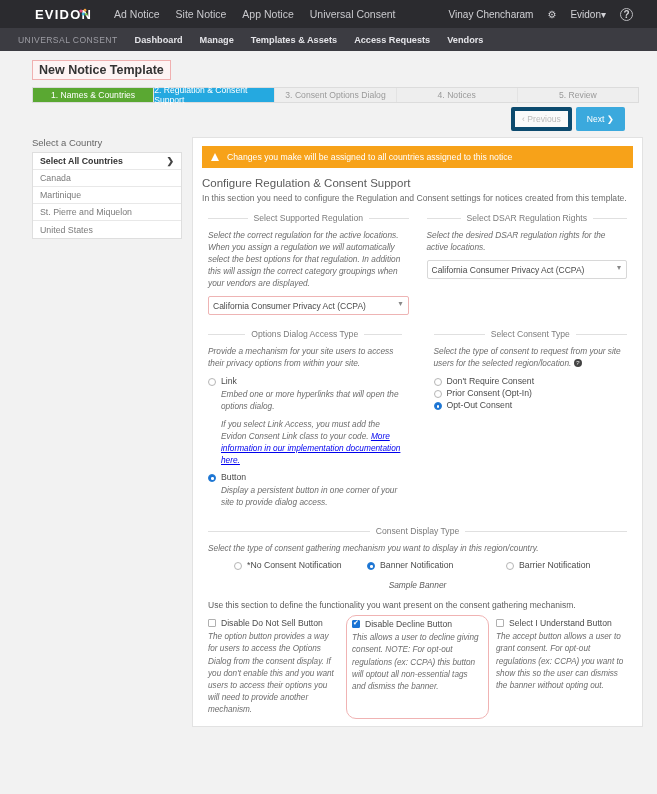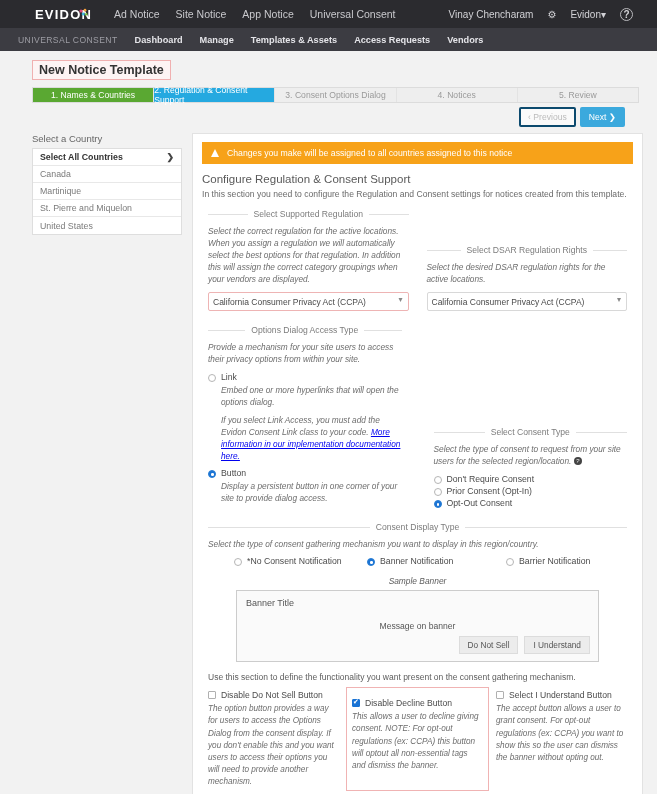--- a/index.html
+++ b/index.html
@@ -81,21 +81,21 @@
   .tab:last-child { border-right: none; }
   .tab.done { background: #5aa832; color: #fff; }
   .tab.active { background: #25a9e0; color: #fff; }
 
   .navbtns {
     display:flex; justify-content:flex-end; gap: 4px;
     margin: 4px 18px 0 0; padding-right: 14px;
   }
   .btn-prev, .btn-next {
     font-size: 8.6px; padding: 3px 7px; border-radius: 2px;
-    border: 2px solid #0c4a6e; background:#fafafa; color:#bbb;
+    border: 4px solid #0c4a6e; background:#fafafa; color:#bbb;
   }
   .btn-next {
     background: #3ba9dd; border-color:#3ba9dd; color:#fff;
   }
 
   
   .cols { display: flex; padding: 6px 14px 0 32px; gap: 10px; }
 
   
   .left { width: 150px; flex: 0 0 150px; }
@@ -122,21 +122,21 @@
   }
   .warn-tri {
     width:0;height:0;border-left:4.5px solid transparent;
     border-right:4.5px solid transparent;border-bottom:8px solid #fff;
     position: relative;
   }
   .sec-title { font-size: 11.5px; color: #5a5a5a; margin: 9px 0 4px; }
   .sec-desc { font-size: 8.6px; color: #6a6a6a; margin-bottom: 10px; }
 
   
-  .fsrow { display: flex; gap: 18px; padding: 0 6px; align-items: flex-end; }
+  .fsrow { display: flex; gap: 18px; padding: 0 6px; }
   .fs { flex: 1; min-width: 0; }
   .fs-legend {
     display:flex; align-items:center; gap:6px;
     color:#7c7c7c; font-size: 8.6px; margin-bottom: 6px;
   }
   .fs-legend .ln { flex:1; height:1px; background:#e0e0e0; }
   .fs-legend .lbl { white-space: nowrap; }
   .help-ico {
     display:inline-block; width:8px;height:8px;border-radius:50%;
     background:#444;color:#fff;font-size:6px;line-height:8px;
@@ -203,22 +203,22 @@
   .sb-btn {
     background:#ececec; border:1px solid #dcdcdc;
     font-size:8.3px; color:#555; padding:3px 8px;
   }
 
   .usenote { font-size:8.5px; color:#5d5d5d; margin:10px 6px 8px; }
 
   .chk-row { display:flex; gap:8px; padding: 0 6px; }
   .chk-col { flex:1; min-width:0; }
   .chk-col.hl {
-    border:1px solid #f0b3b3; border-radius:0;
-    padding:10px 5px; margin:-3px -1px;
+    border:1px solid #f0b3b3; border-radius:10px;
+    padding:3px 5px; margin:-3px -1px;
   }
   .chk-head { display:flex; align-items:center; gap:5px; margin-bottom:3px; }
   .cb {
     width:8px;height:8px;border:1px solid #b0b0b0;background:#fff;
     flex:0 0 8px; position:relative; border-radius:1px;
   }
   .cb.on { background:#1a73d4; border-color:#1a73d4; }
   .cb.on::after {
     content:"\2714"; position:absolute; left:0px; top:-2px;
     font-size:7px; color:#fff;
@@ -407,28 +407,20 @@
             <span class="rb on"></span>
             <span class="rb-label">Banner Notification</span>
           </div>
           <div>
             <span class="rb"></span>
             <span class="rb-label">Barrier Notification</span>
           </div>
         </div>
 
         <div class="sample-lbl">Sample Banner</div>
-        <div class="sample-banner">
-          <div class="sb-title">Banner Title</div>
-          <div class="sb-msg">Message on banner</div>
-          <div class="sb-btns">
-            <div class="sb-btn">Do Not Sell</div>
-            <div class="sb-btn">I Understand</div>
-          </div>
-        </div>
       </div>
 
       <div class="usenote">Use this section to define the functionality you want present on the consent gathering mechanism.</div>
 
       <div class="chk-row">
         <div class="chk-col">
           <div class="chk-head">
             <span class="cb"></span>
             <span class="chk-lbl">Disable Do Not Sell Button</span>
           </div>

